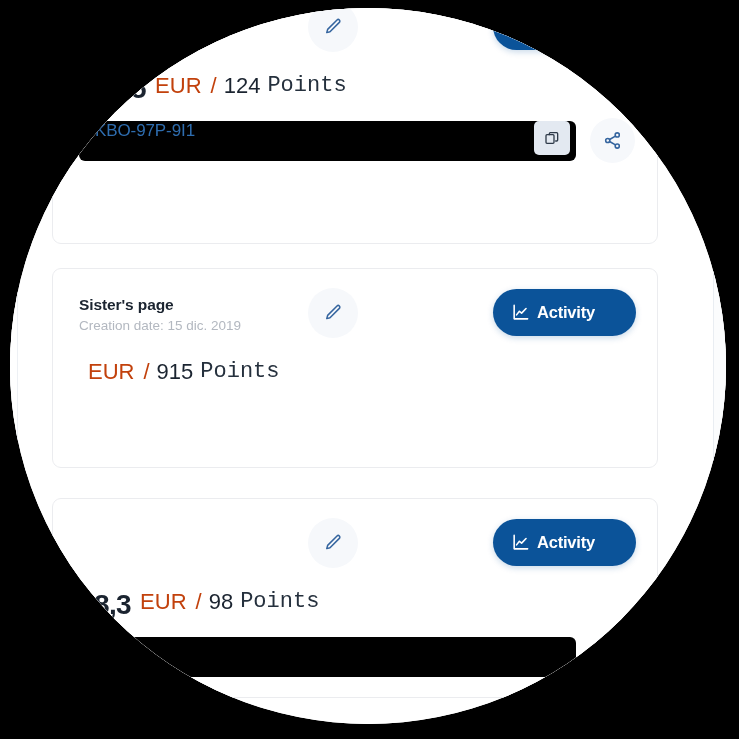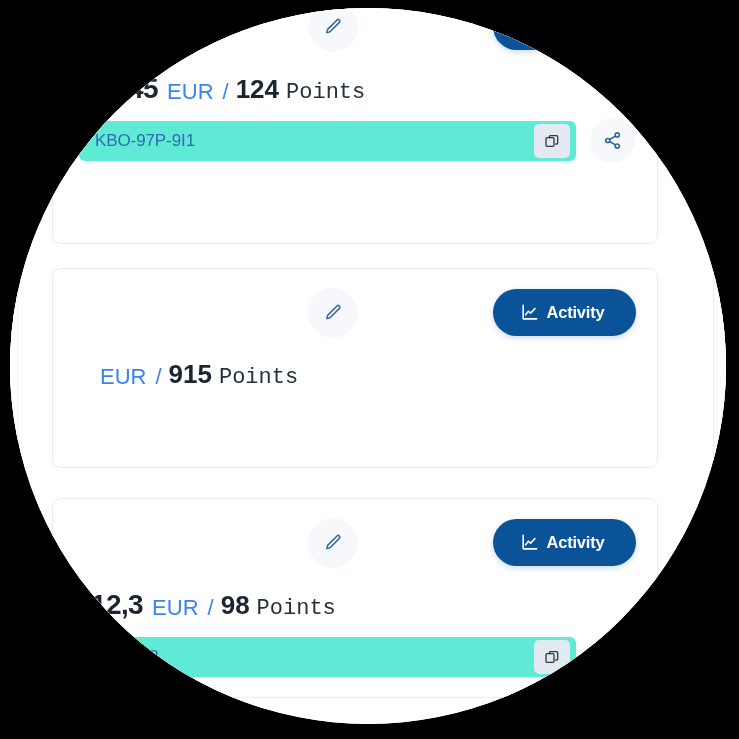--- a/index.html
+++ b/index.html
@@ -135,50 +135,49 @@
     border: none;
     border-radius: 24px;
     background: #0b5399;
     color: #ffffff;
     font-size: 16.5px;
     font-weight: bold;
     letter-spacing: -0.2px;
     cursor: pointer;
     display: flex;
     align-items: center;
-    justify-content: center;
     gap: 7px;
     box-shadow: 0 2px 6px rgba(11,83,153,0.22);
   }
   .activity-btn svg { display: block; flex: none; }
 
   
   .amount-row {
     position: absolute;
-    left: 38px;
+    left: 26px;
     top: 90px;
     display: flex;
-    align-items: flex-end;
+    align-items: flex-start;
     white-space: nowrap;
   }
   .amount-value {
     font-size: 28px;
     font-weight: bold;
     color: #1b2430;
     letter-spacing: -0.6px;
   }
   .amount-unit {
     font-size: 22px;
-    color: #3b82f6;
+    color: #c2410c;
     margin-left: 9px;
     font-weight: normal;
   }
   .points-value {
-    font-size: 26px;
-    font-weight: bold;
+    font-size: 22px;
+    font-weight: normal;
     color: #1b2430;
     margin-left: 7px;
   }
   .points-label {
     font-size: 22px;
     color: #25303d;
     margin-left: 7px;
     font-weight: normal;
     font-family: Liberation Mono, monospace;
   }
@@ -190,24 +189,23 @@
     right: 22px;
     top: 135px;
     display: flex;
     align-items: center;
     gap: 14px;
   }
   .code-field {
     position: relative;
     flex: 1;
     height: 40px;
-    background: #5eead4;
+    background: #000000;
     border-radius: 6px;
     display: flex;
-    align-items: center;
     padding: 0 6px 0 16px;
     box-sizing: border-box;
     cursor: text;
   }
   .code-text {
     flex: 1;
     font-size: 17px;
     color: #2e6daf;
     letter-spacing: -0.1px;
     overflow: hidden;
@@ -308,20 +306,24 @@
                 <path d="M8.3 10.8l7.4-4.4"></path>
                 <path d="M8.3 13.2l7.4 4.4"></path>
               </svg>
             </span>
           </button>
         </div>
       </div>
 
       <div class="card" id="card-1">
         <div class="card-head">
+          <div class="title-block">
+            <div class="card-title">Sister's page</div>
+            <div class="card-date">Creation date: 15 dic. 2019</div>
+          </div>
 
           <button class="edit-btn">
             <span>
               <svg width="20" height="20" viewBox="0 0 24 24" fill="none" stroke="#35659f" stroke-width="1.8" stroke-linecap="round" stroke-linejoin="round">
                 <path d="M16.8 3.6a2 2 0 0 1 2.83 2.83L8.4 17.66l-3.9 1.07 1.07-3.9z"></path>
               </svg>
             </span>
           </button>
 
           <button class="activity-btn">
@@ -360,30 +362,29 @@
               <svg width="19" height="19" viewBox="0 0 24 24" fill="none" stroke="#ffffff" stroke-width="2" stroke-linecap="round" stroke-linejoin="round">
                 <path d="M4 3v17h17"></path>
                 <path d="M7 15l3.6-4.6 2.8 2.4L19 7"></path>
               </svg>
             </span>
             <span>Activity</span>
           </button>
         </div>
 
         <div class="amount-row">
-          <span class="amount-value">12,3</span>
+          <span class="amount-value">18,3</span>
           <span class="amount-unit">EUR</span>
           <span class="amount-unit">/</span>
           <span class="points-value">98</span>
           <span class="points-label">Points</span>
         </div>
 
         <div class="code-row">
           <div class="code-field">
-            <span class="code-text">EHI-AL8</span>
             <button class="copy-btn">
               <span>
                 <svg width="16" height="16" viewBox="0 0 24 24" fill="none" stroke="#2f3b4a" stroke-width="2" stroke-linecap="round" stroke-linejoin="round">
                   <rect x="3" y="7" width="12" height="13" rx="1.5"></rect>
                   <path d="M8 7V5.5A1.5 1.5 0 0 1 9.5 4H19a1.5 1.5 0 0 1 1.5 1.5V15a1.5 1.5 0 0 1-1.5 1.5h-1.5"></path>
                 </svg>
               </span>
             </button>
           </div>
           <button class="share-btn">

